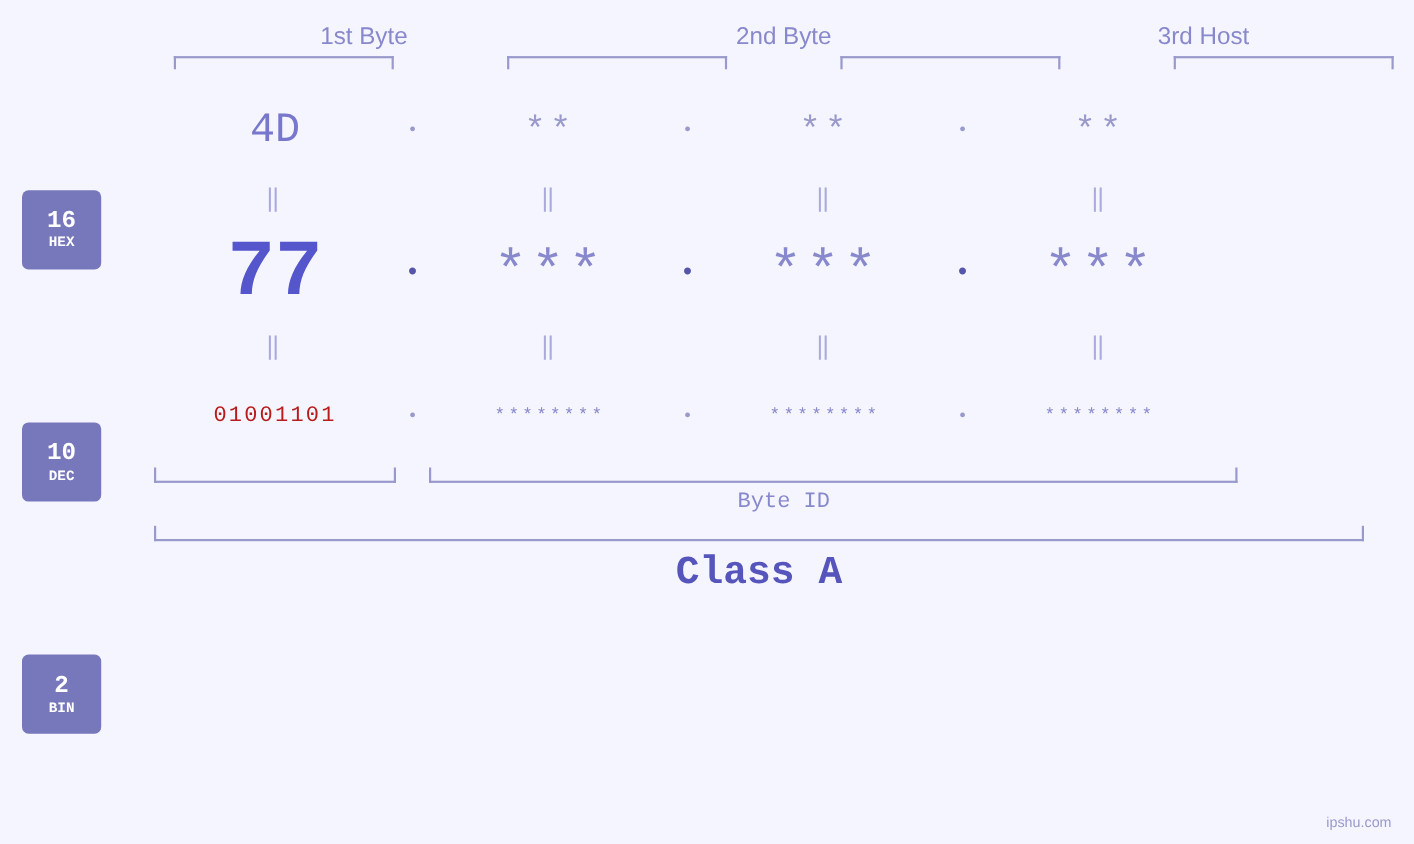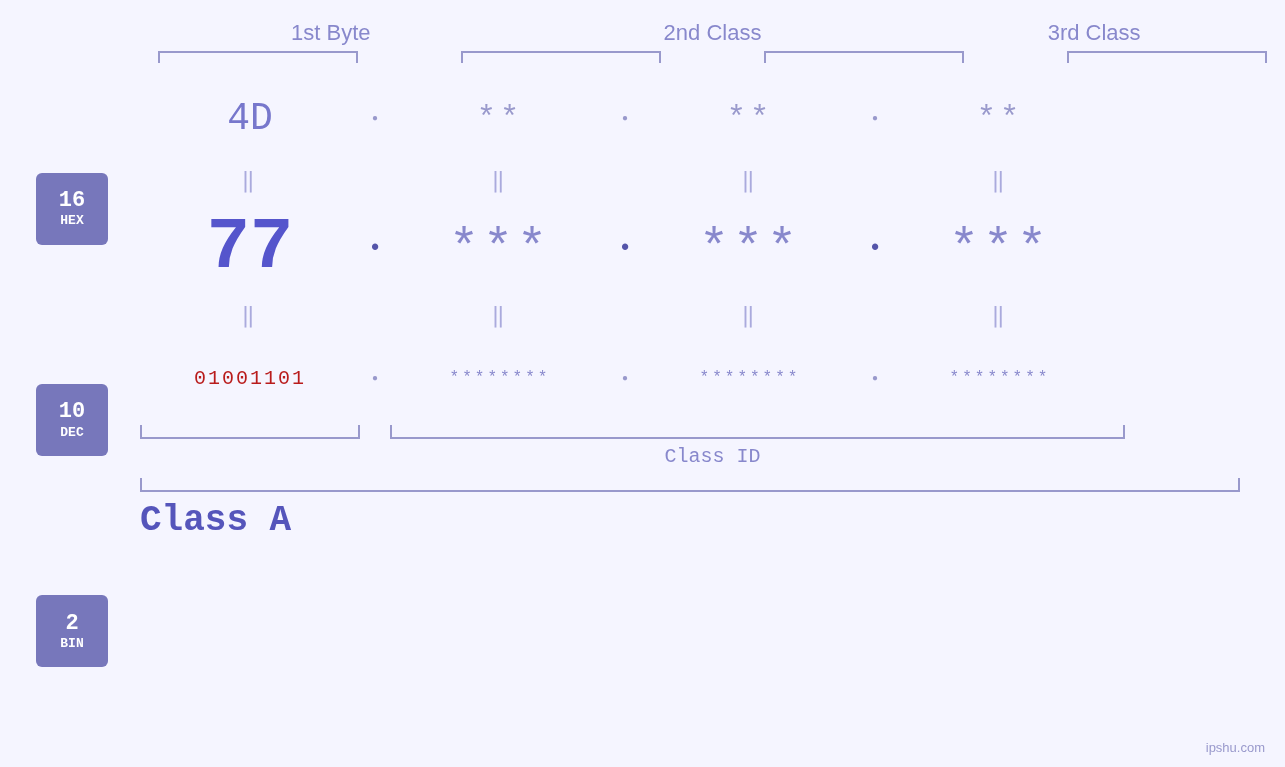--- a/index.html
+++ b/index.html
@@ -50,21 +50,21 @@
 
     .bracket {
       width: 200px;
       height: 12px;
       border: 2px solid #9999cc;
       border-bottom: none;
     }
 
     .left-badges {
       position: absolute;
-      left: 36px;
+      left: 20px;
       top: 0;
       display: flex;
       flex-direction: column;
       justify-content: space-around;
       height: 100%;
       padding: 30px 0;
     }
 
     .badge {
       width: 72px;
@@ -185,22 +185,22 @@
       font-family: Arial, sans-serif;
     }
   </style>
 </head>
 <body>
 
 <div class="main-container">
 
   <div class="byte-headers">
     <div class="byte-header">1st Byte</div>
-    <div class="byte-header">2nd Class</div>
-    <div class="byte-header">3rd Class</div>
+    <div class="byte-header">2nd Byte</div>
+    <div class="byte-header">3rd Host</div>
   </div>
 
   <div class="bracket-row">
     <div class="bracket"></div>
     <div style="width:30px"></div>
     <div class="bracket"></div>
     <div style="width:30px"></div>
     <div class="bracket"></div>
     <div style="width:30px"></div>
     <div class="bracket"></div>
@@ -335,25 +335,25 @@
 
       <div style="display:flex; align-items:flex-start; margin-top:2px;">
 
         <div style="width:220px; border:2px solid #9999cc; border-top:none; height:14px;"></div>
         <div style="width:30px;"></div>
 
         <div style="width:735px; border:2px solid #9999cc; border-top:none; height:14px;"></div>
       </div>
 
       <div style="display:flex; margin-top:6px;">
-        <div style="flex:1; text-align:center; color:#8888cc; font-size:20px;">Class ID</div>
+        <div style="flex:1; text-align:center; color:#8888cc; font-size:20px;">Byte ID</div>
       </div>
 
       <div style="width:1100px; border:2px solid #9999cc; border-top:none; height:14px; margin-top:10px;"></div>
 
-      <div style="width:1100px; color:#5555bb; font-size:36px; font-weight:bold; margin-top:8px;">Class A</div>
+      <div style="text-align:center; width:1100px; color:#5555bb; font-size:36px; font-weight:bold; margin-top:8px;">Class A</div>
 
     </div>
   </div>
 
   <div class="watermark">ipshu.com</div>
 
 </div>
 
 </body></html>

